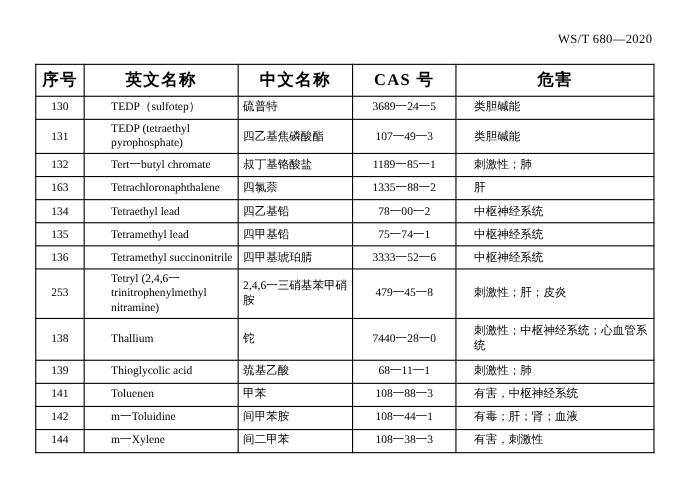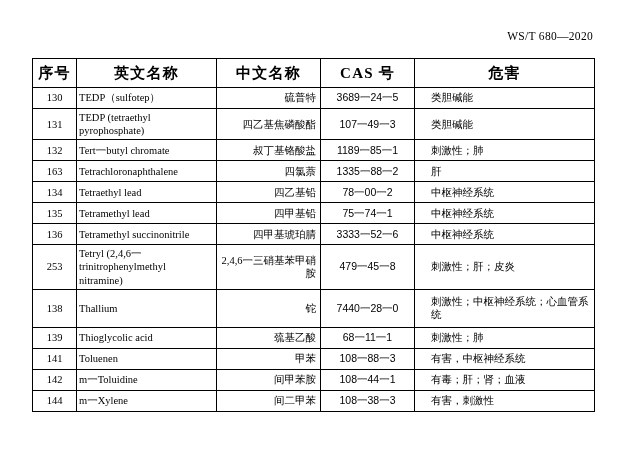--- a/index.html
+++ b/index.html
@@ -60,30 +60,30 @@
     height: 22px;
     padding: 3px 2px;
   }
   td.num {
     text-align: center;
     font-size: 10.5px;
     font-family: "Liberation Serif", serif;
   }
   td.en {
     text-align: left;
-    padding-left: 2px;
+    padding-left: 24px;
     font-family: "Liberation Serif", serif;
   }
   td.cn {
-    text-align: right;
+    text-align: left;
     font-family: "Liberation Serif", serif;
   }
   td.cas {
     text-align: center;
-    font-family: Liberation Sans, sans-serif;
+    font-family: Liberation Serif, serif;
   }
   td.hazard {
     text-align: left;
     padding-left: 16px;
     font-family: "Liberation Serif", serif;
   }
   tbody tr { height: 21px; }
 </style>
 </head>
 <body>

